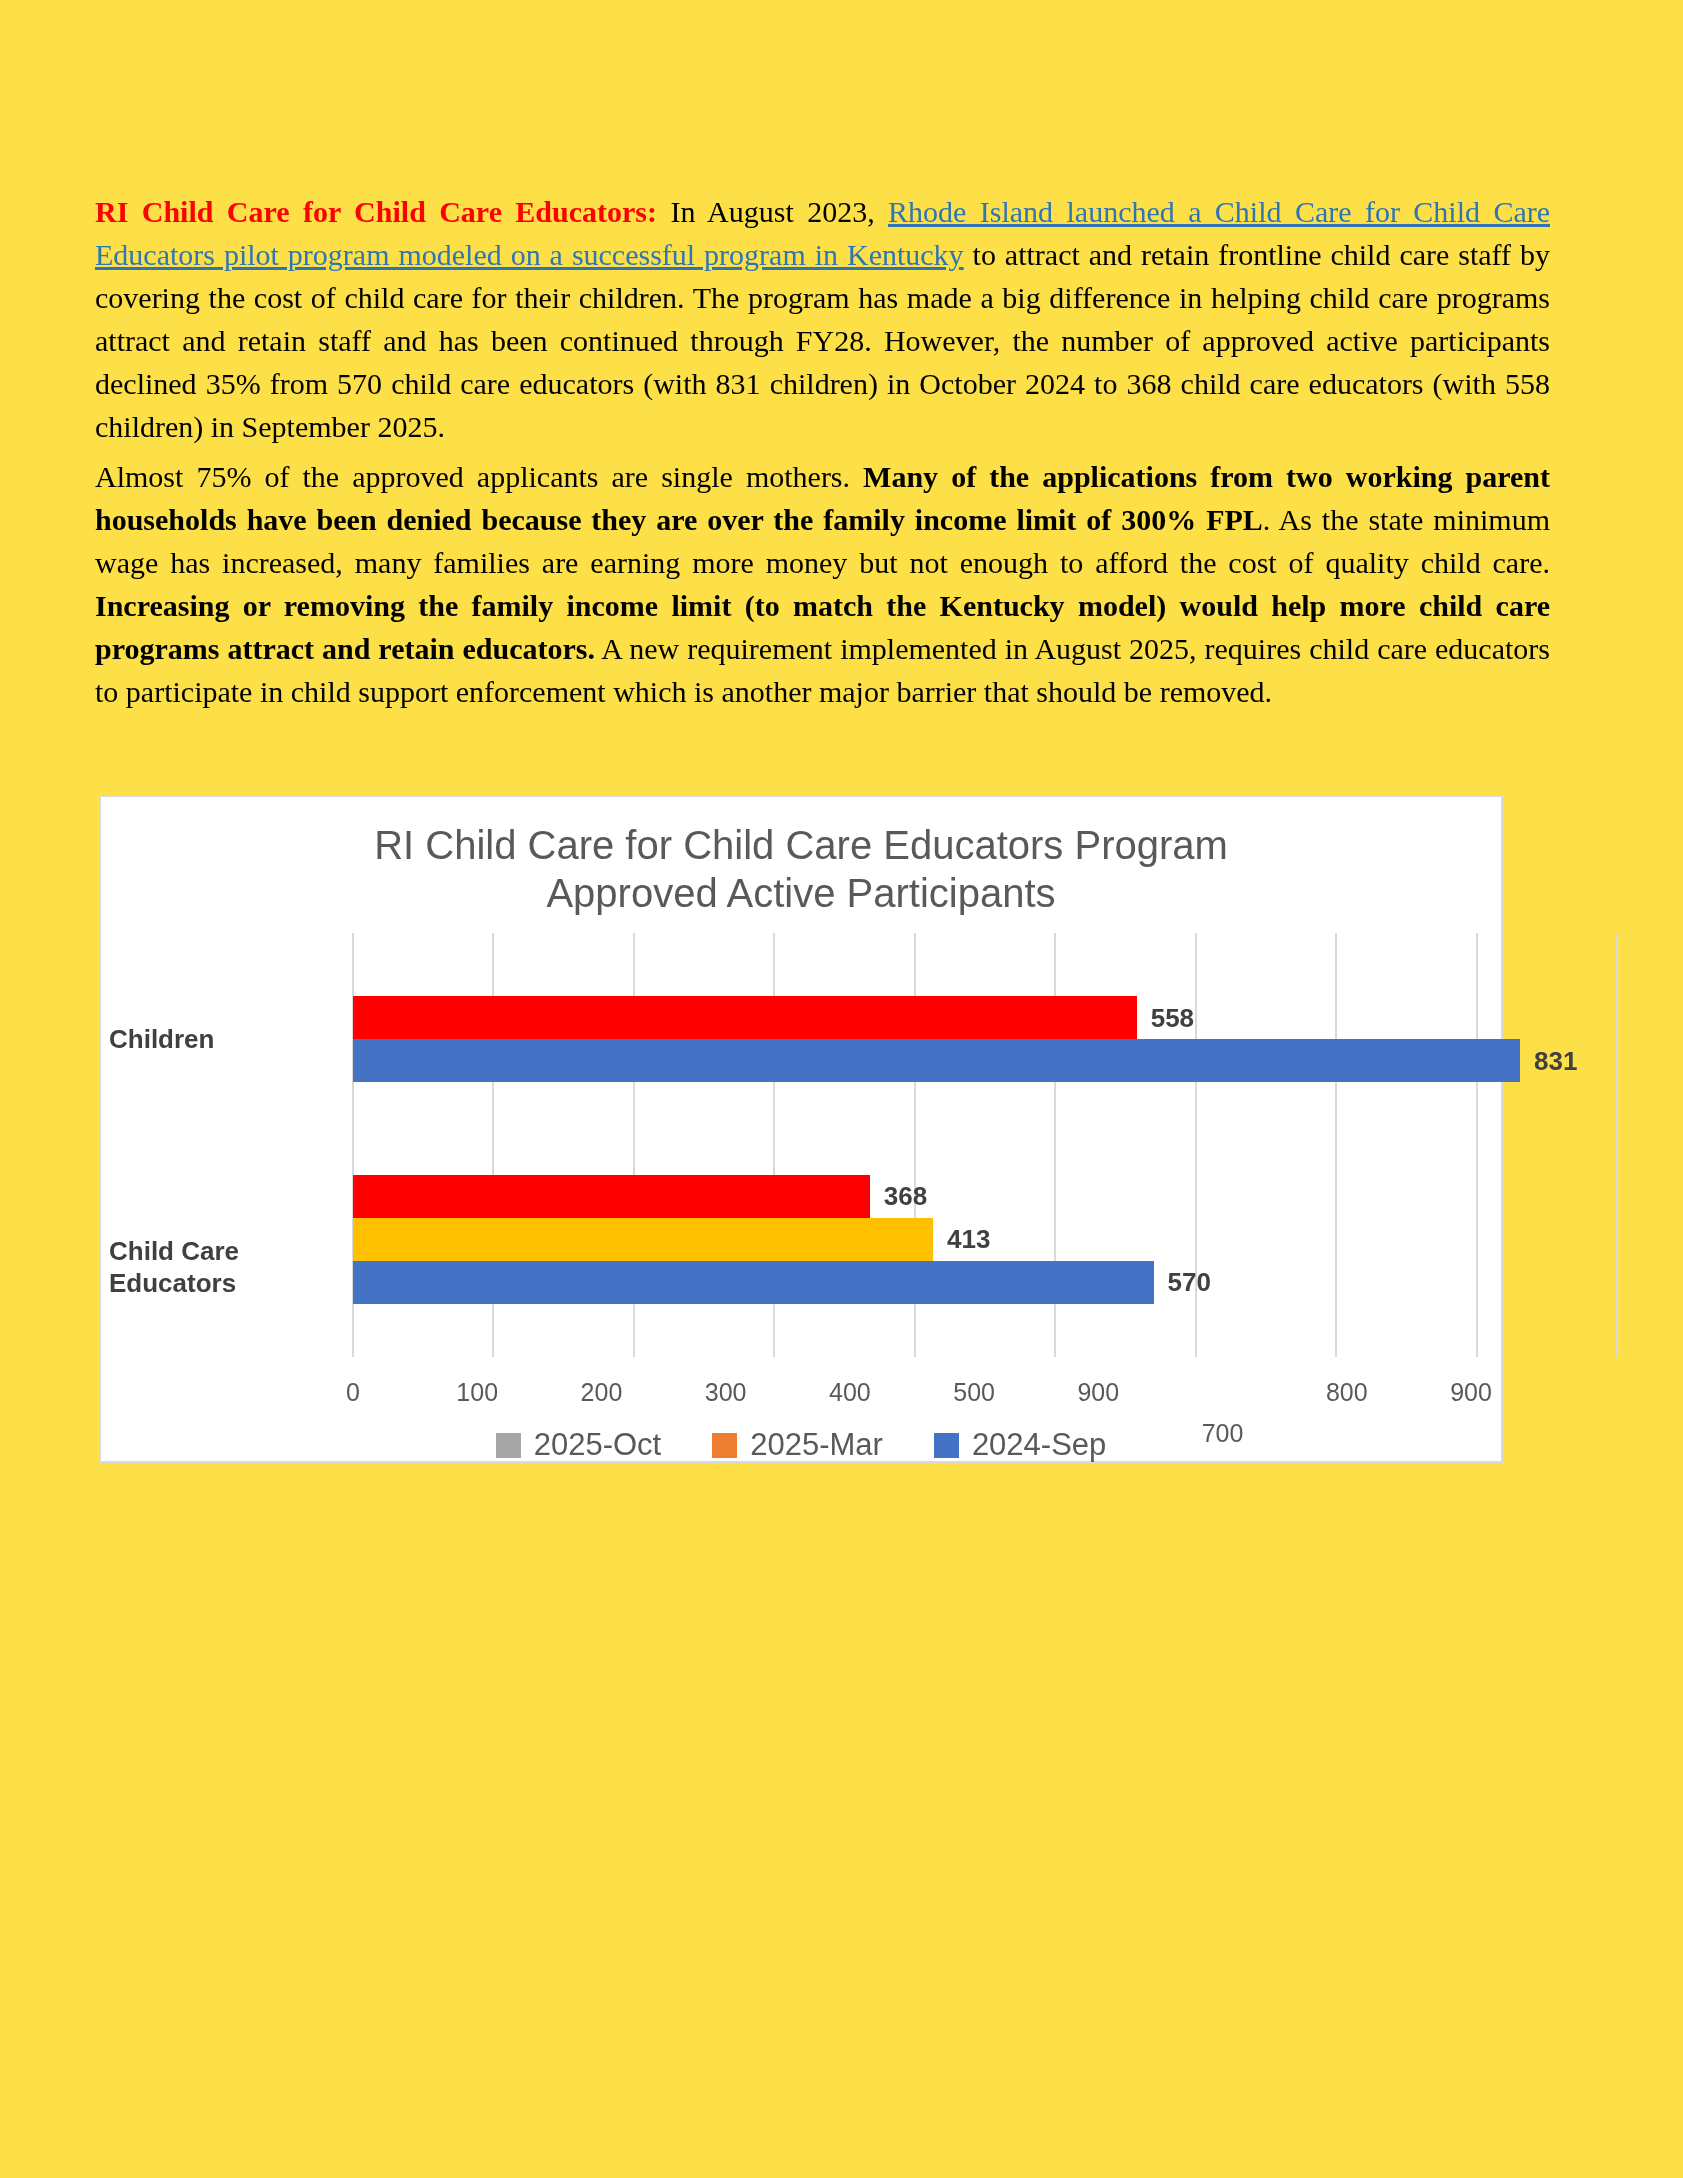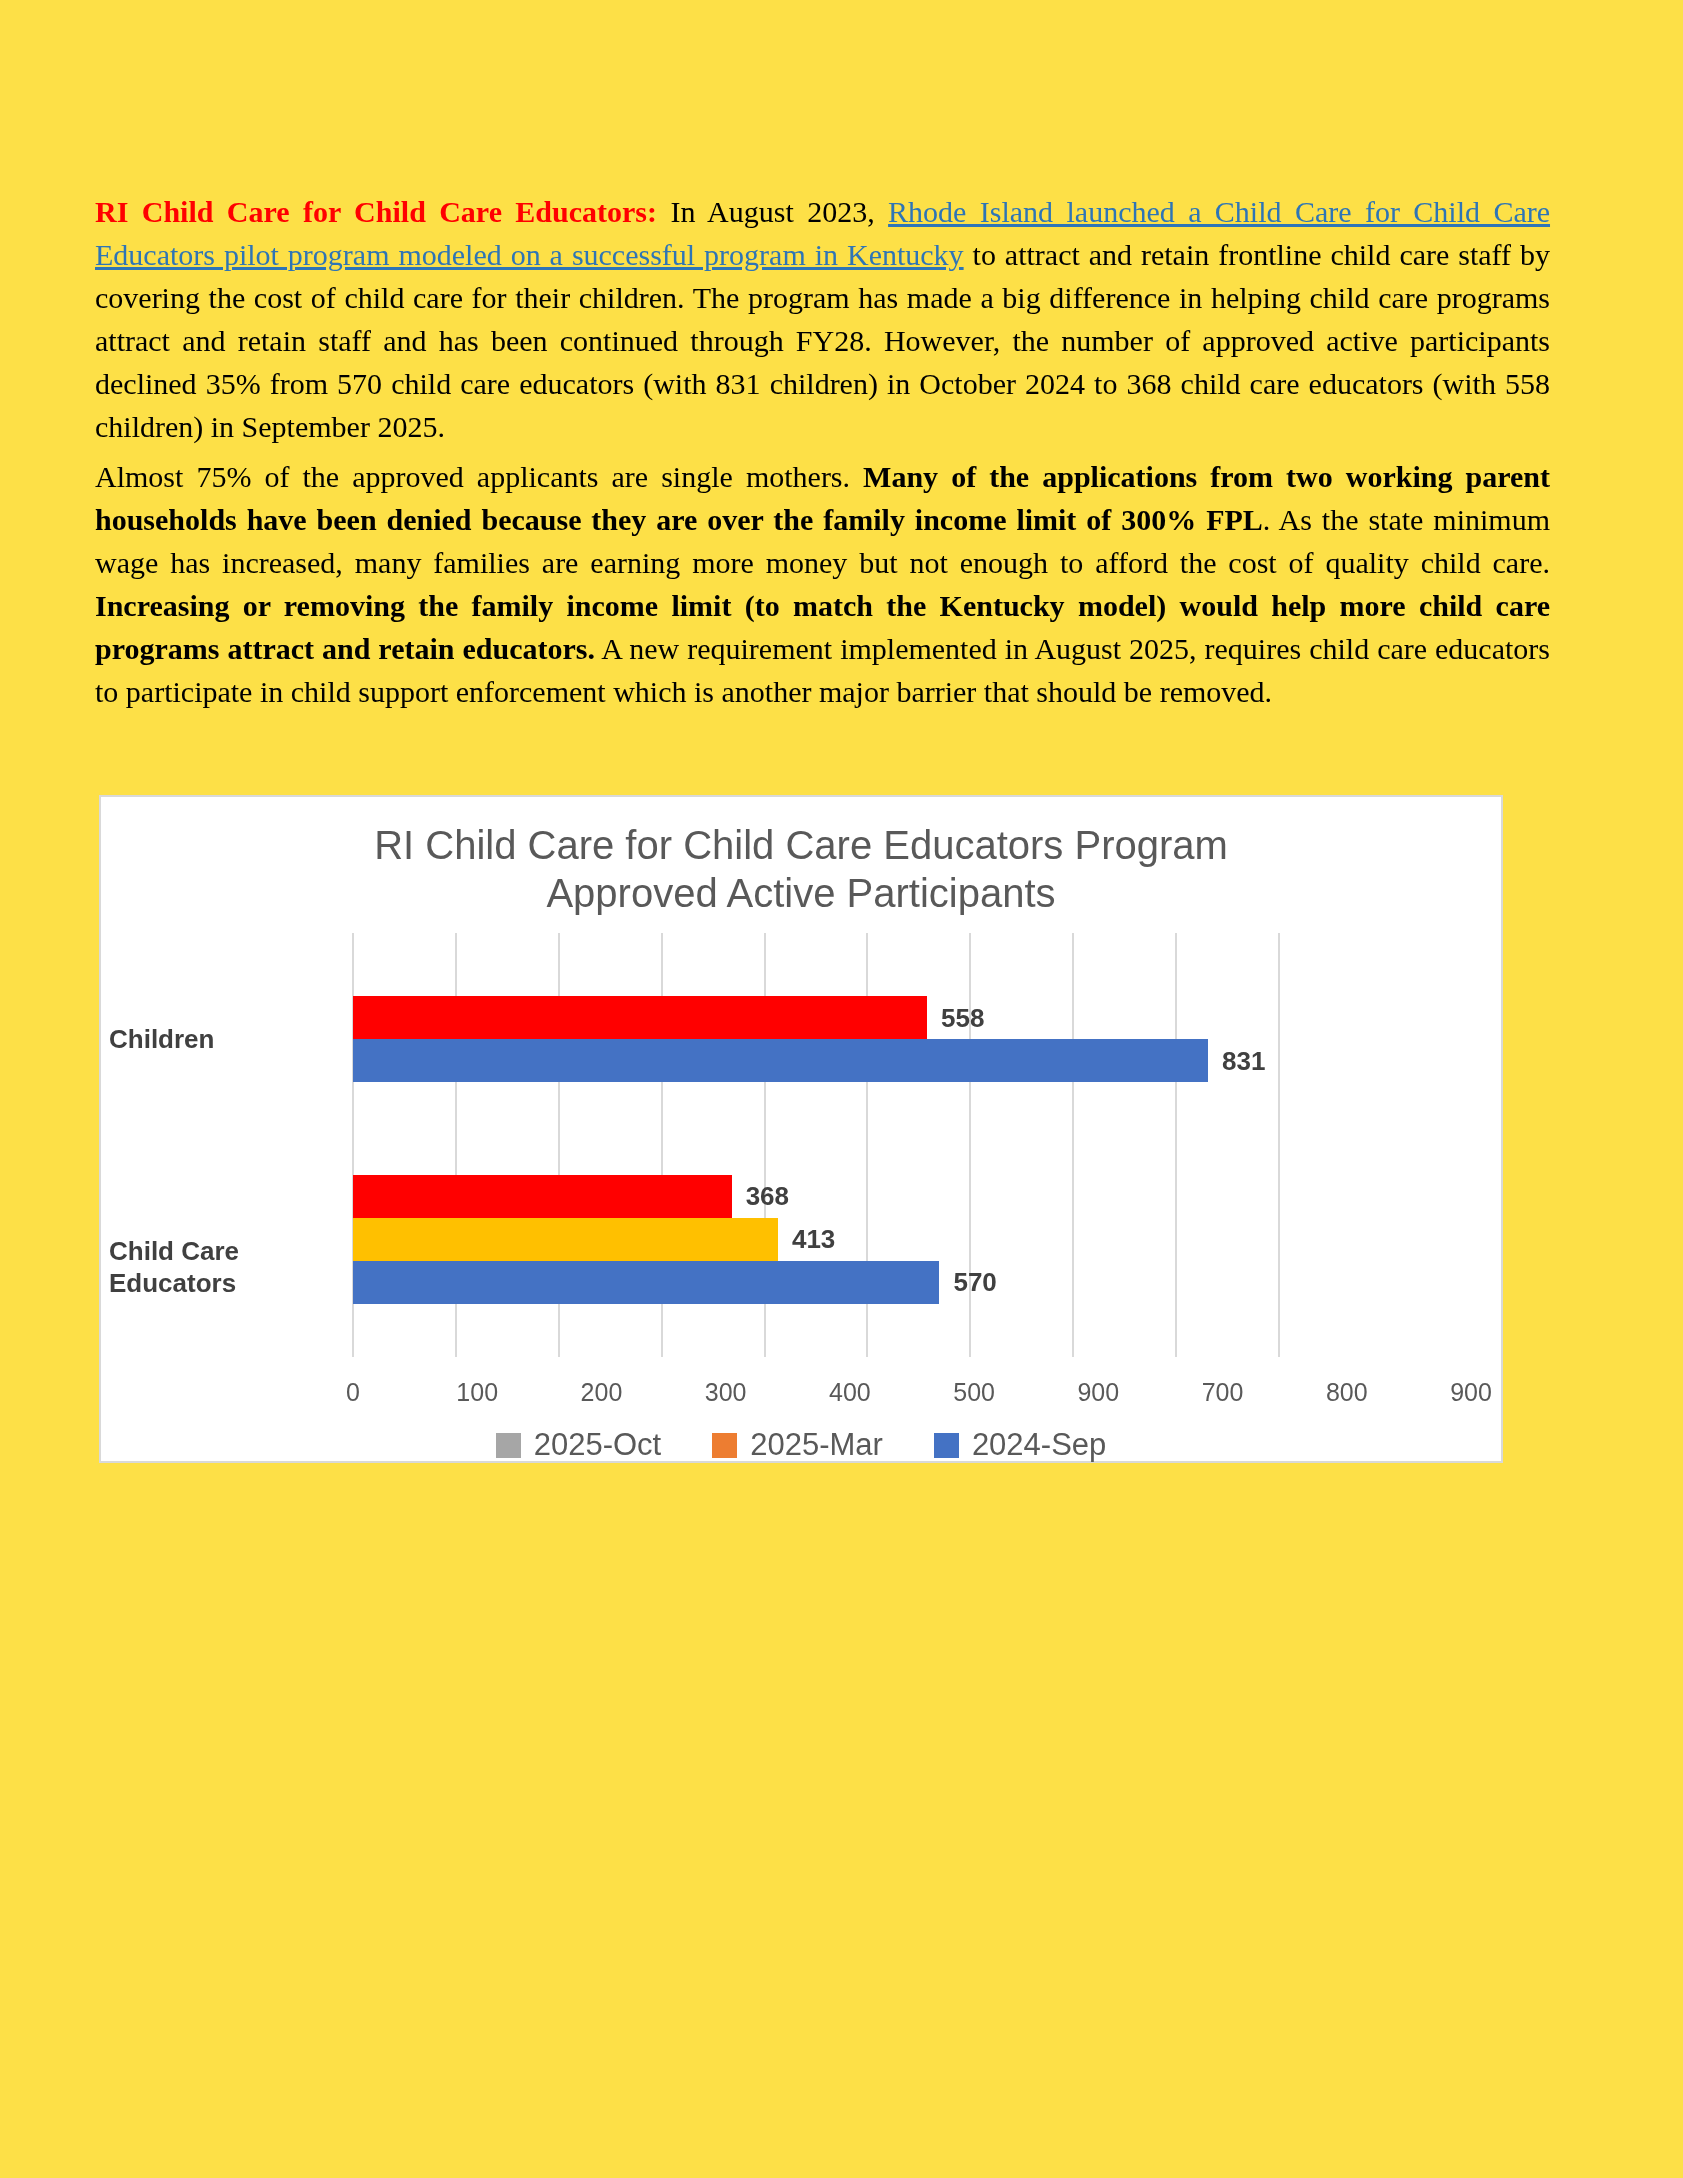--- a/index.html
+++ b/index.html
@@ -27,21 +27,21 @@
   .link{color:var(--link-blue);text-decoration:underline;cursor:pointer;}
   .bold{font-weight:bold;}
 
   
   .chart-box{
     position:absolute;left:99px;top:795px;width:1400px;height:664px;
     border:2px solid var(--chart-border);background:#ffffff;
     font-family:"Liberation Sans",sans-serif;
   }
   .chart-title{margin-top:24px;text-align:center;font-size:40px;line-height:48px;color:var(--chart-gray);}
-  .plot{position:absolute;left:252px;top:136px;width:918px;height:424px;padding-left:8px;}
+  .plot{position:absolute;left:252px;top:136px;width:1264px;height:424px;}
   .gridline{position:absolute;top:0;bottom:0;width:2px;margin-left:-1px;background:var(--gridline);}
   .cat-group{position:absolute;left:0;width:100%;height:212px;display:flex;flex-direction:column;justify-content:center;}
   .bar-row{position:relative;height:43px;}
   .bar{position:absolute;left:0;top:0;height:100%;}
   .data-label{
     position:absolute;top:50%;transform:translateY(-50%);
     font-weight:bold;font-size:26px;color:var(--label-gray);white-space:nowrap;
   }
   .cat-label{
     position:absolute;left:8px;width:228px;text-align:left;
@@ -104,21 +104,21 @@
         </div>
       </div>
     <div class="x-axis" id="xaxis">
         <div class="tick" style="left: 0%;">0</div>
         <div class="tick" style="left: 11.1111%;">100</div>
         <div class="tick" style="left: 22.2222%;">200</div>
         <div class="tick" style="left: 33.3333%;">300</div>
         <div class="tick" style="left: 44.4444%;">400</div>
         <div class="tick" style="left: 55.5556%;">500</div>
         <div class="tick" style="left: 66.6667%;">900</div>
-        <div class="tick" style="left: 77.7778%;">700</div>
+        <div class="tick" style="left: 77.7778%; margin-top: 41px;">700</div>
         <div class="tick" style="left: 88.8889%;">800</div>
         <div class="tick" style="left: 100%;">900</div>
       </div>
     <div class="legend" id="legend">
         <div class="legend-item">
           <div class="legend-swatch" style="background: rgb(166, 166, 166);"></div>
           <span>2025-Oct</span>
         </div>
         <div class="legend-item">
           <div class="legend-swatch" style="background: rgb(237, 125, 49);"></div>

